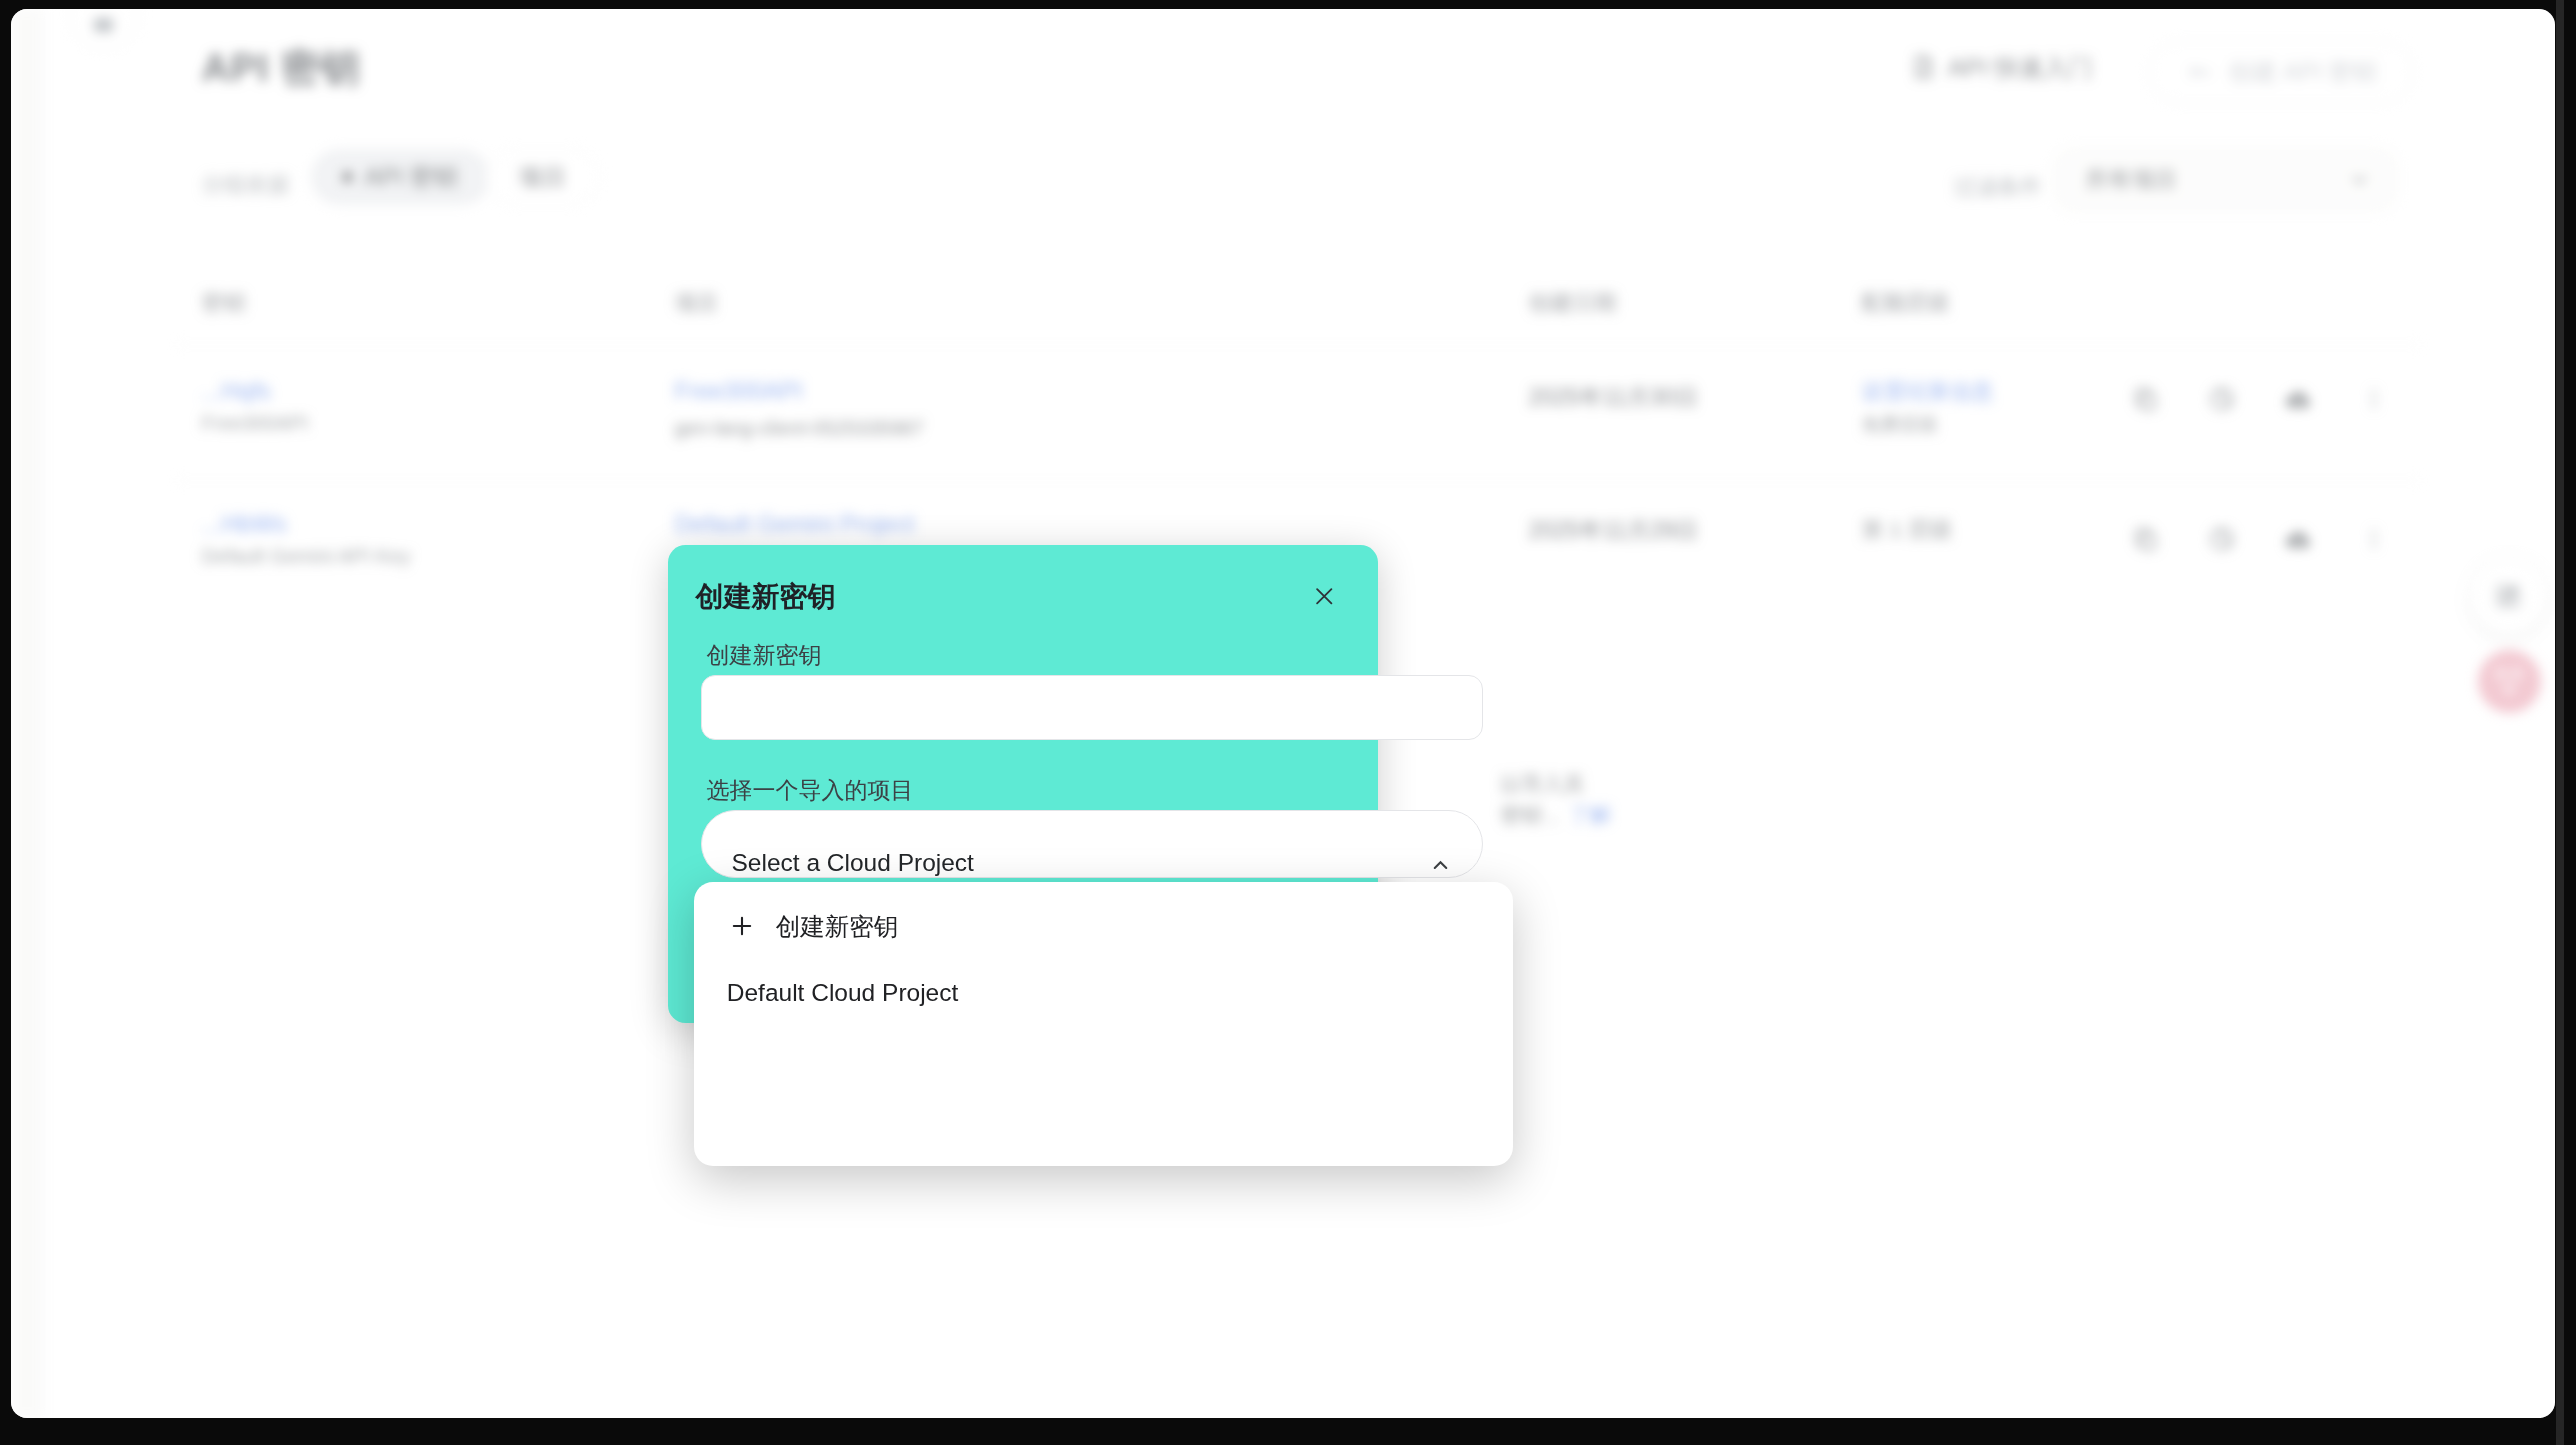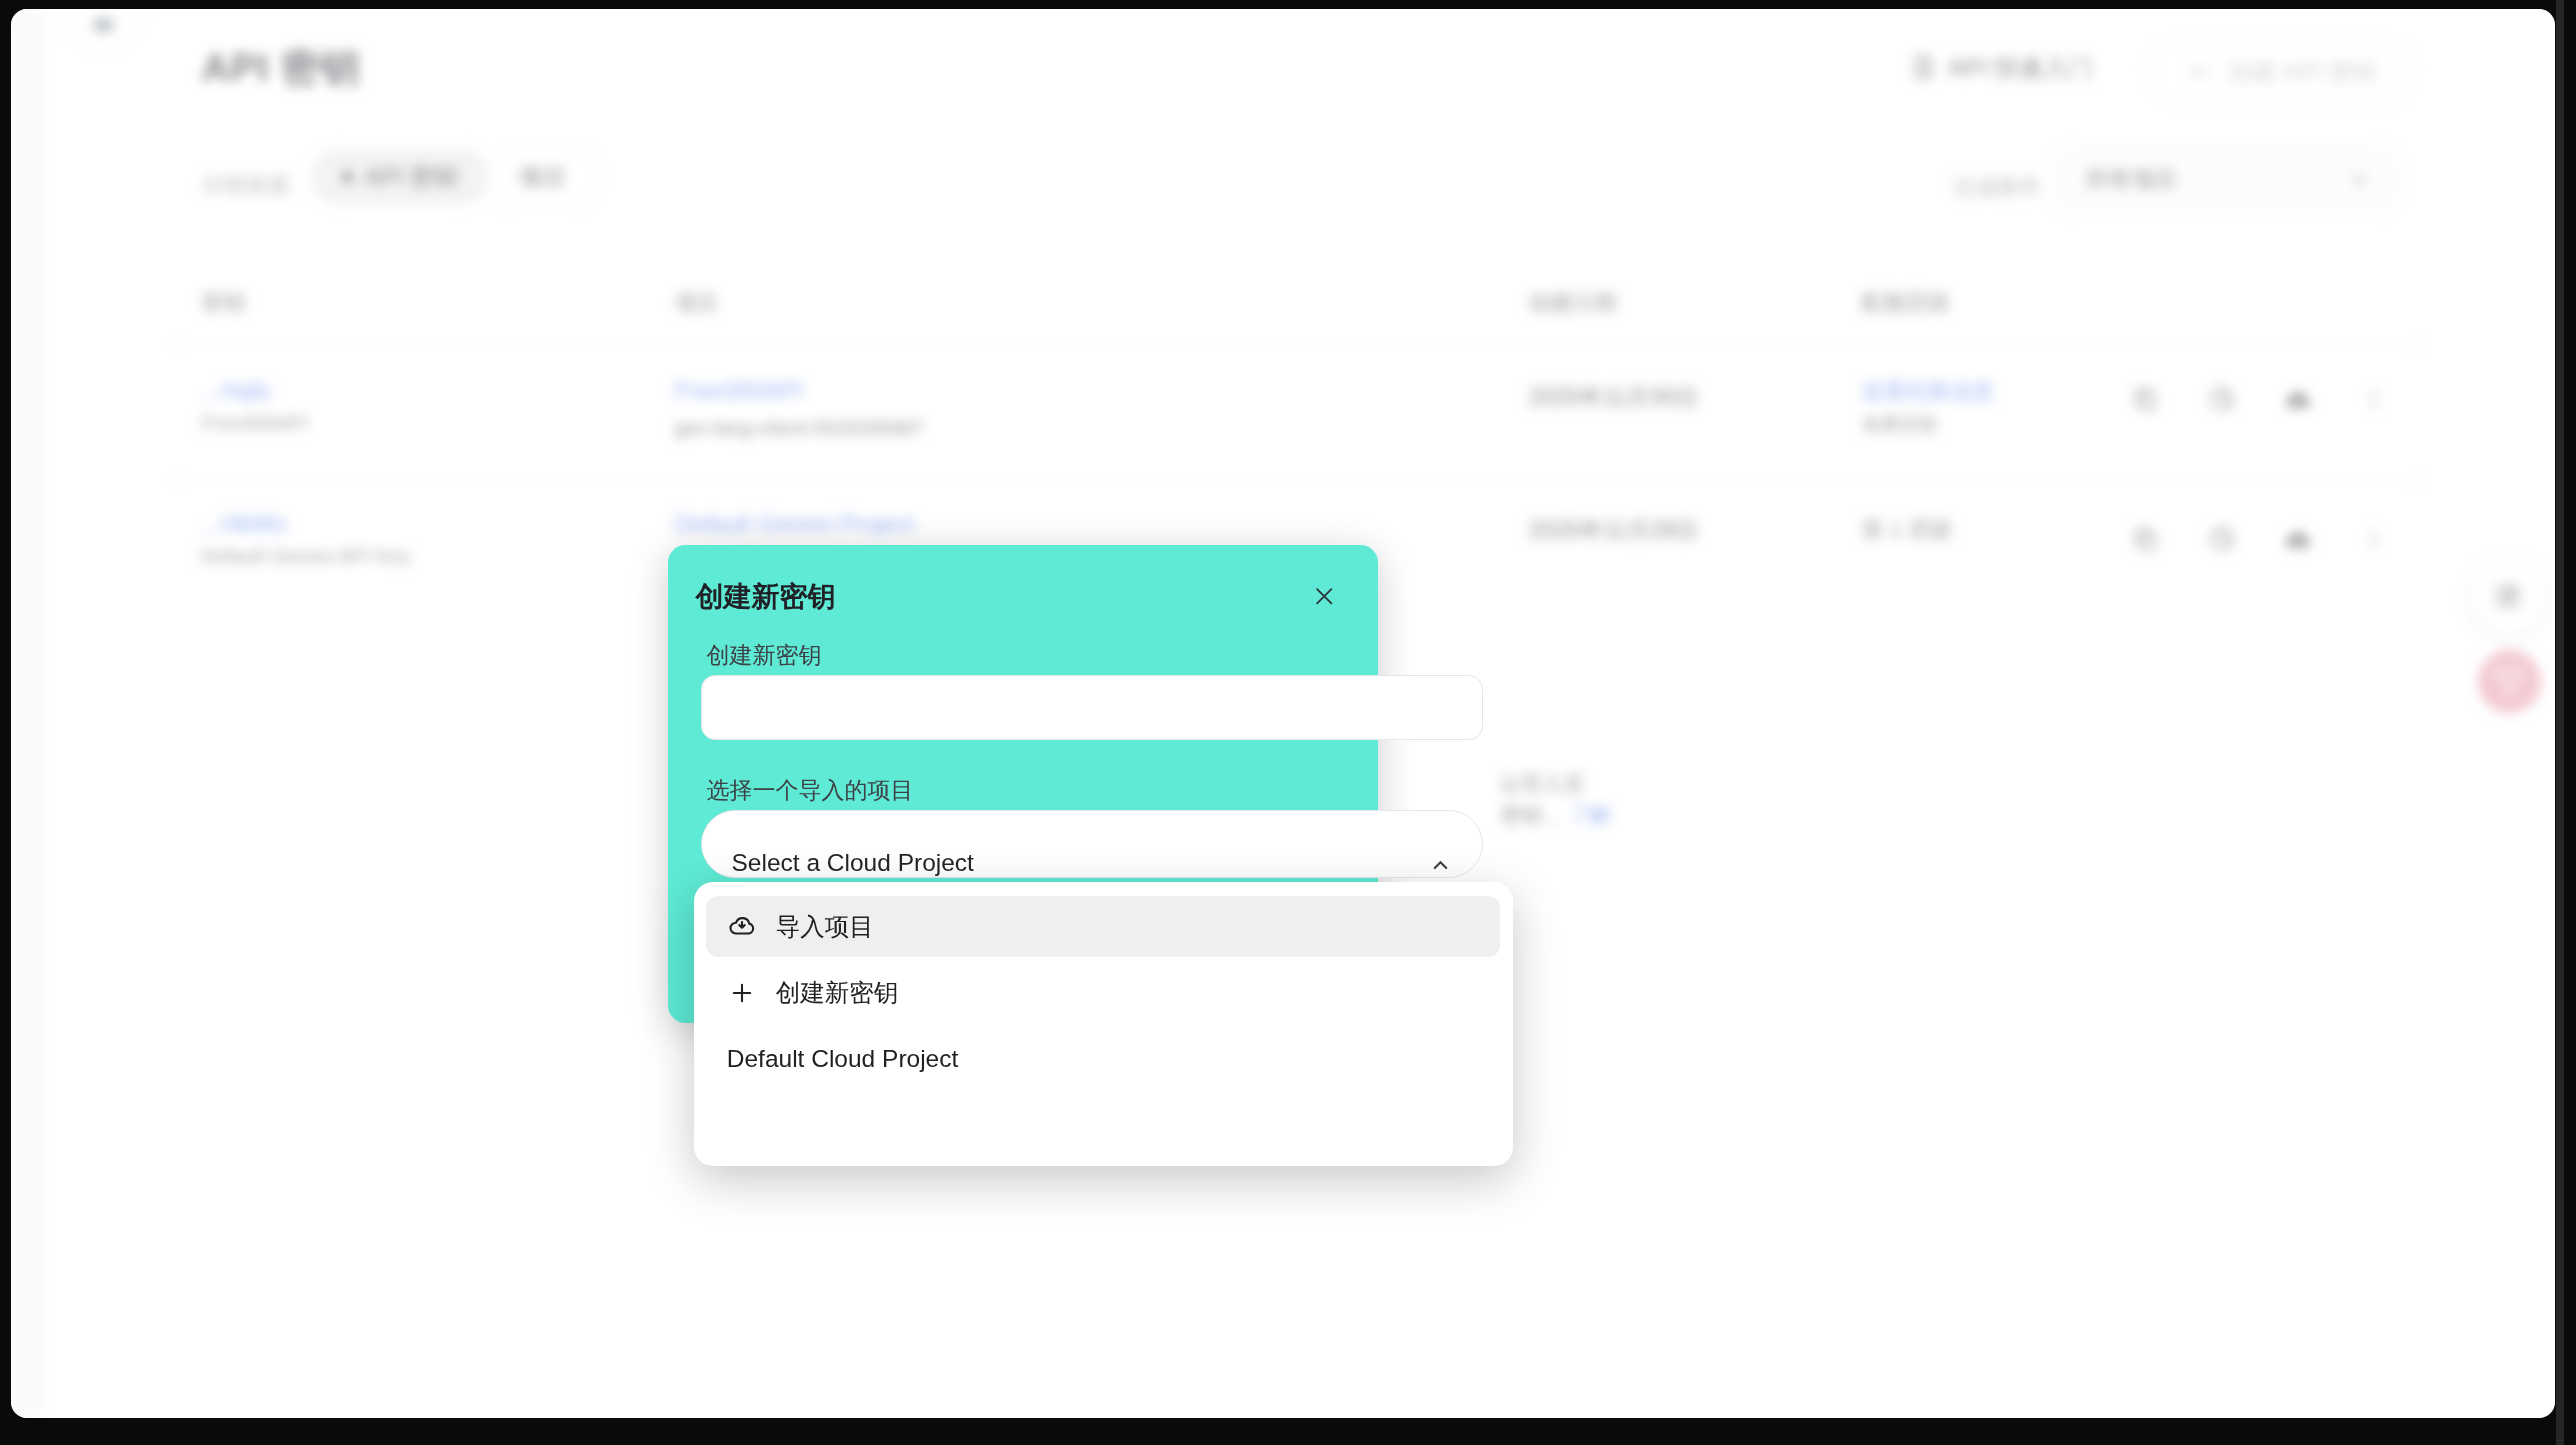--- a/index.html
+++ b/index.html
@@ -256,29 +256,20 @@
         <span>Select a Cloud Project</span>
         <span>
           <svg width="23" height="23" viewBox="0 0 24 24">
               <path d="M6 14.5l6-6 6 6" fill="none" stroke="#3c4043" stroke-width="2.2" stroke-linecap="round"></path>
             </svg>
         </span>
       </div>
     </div>
 
     <div id="dropdown">
-      <div class="dd-item dd-highlight">
-        <span class="dd-icon">
-          <svg width="30" height="30" viewBox="0 0 24 24">
-              <path d="M7 18h10a4 4 0 0 0 .8-7.9A5.5 5.5 0 0 0 7.2 9.4 3.9 3.9 0 0 0 7 18z" fill="none" stroke="#202124" stroke-width="1.7"></path>
-              <path d="M12 8.8v4.6m0 0l-2.1-2.1m2.1 2.1l2.1-2.1" fill="none" stroke="#202124" stroke-width="1.7" stroke-linecap="round"></path>
-            </svg>
-        </span>
-        <span>导入项目</span>
-      </div>
       <div class="dd-item">
         <span class="dd-icon">
           <svg width="28" height="28" viewBox="0 0 24 24">
               <path d="M12 5v14M5 12h14" stroke="#202124" stroke-width="1.8" stroke-linecap="round"></path>
             </svg>
         </span>
         <span>创建新密钥</span>
       </div>
       <div class="dd-item">
         <span>Default Cloud Project</span>

